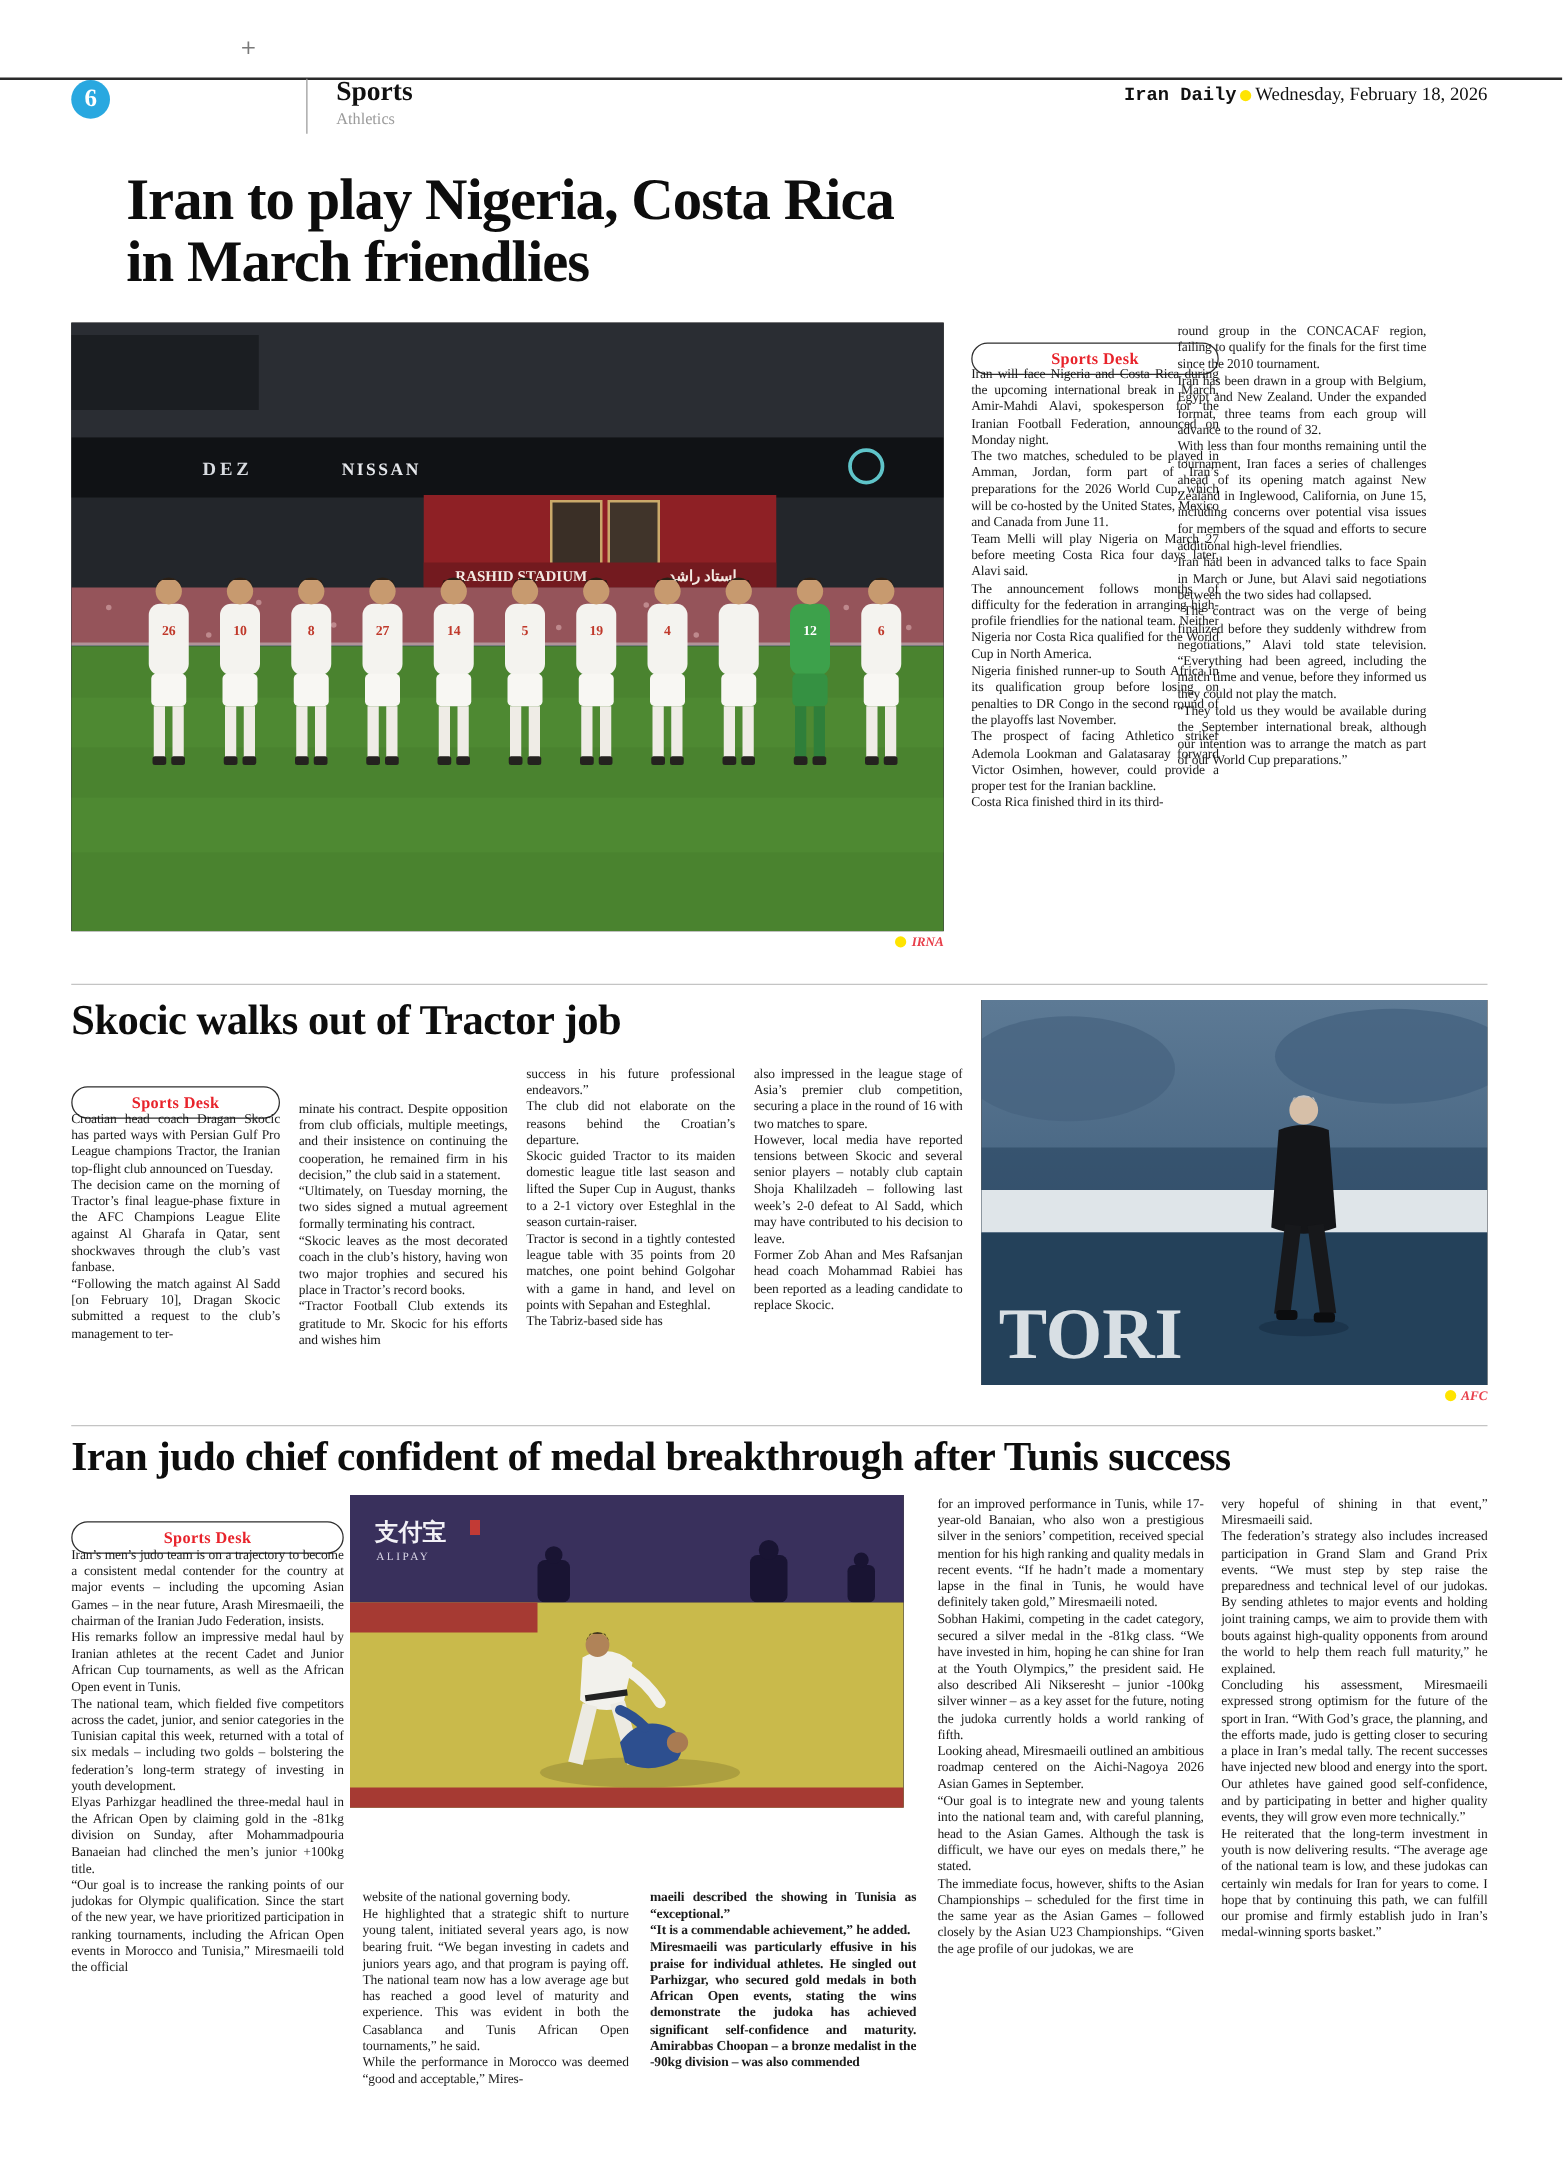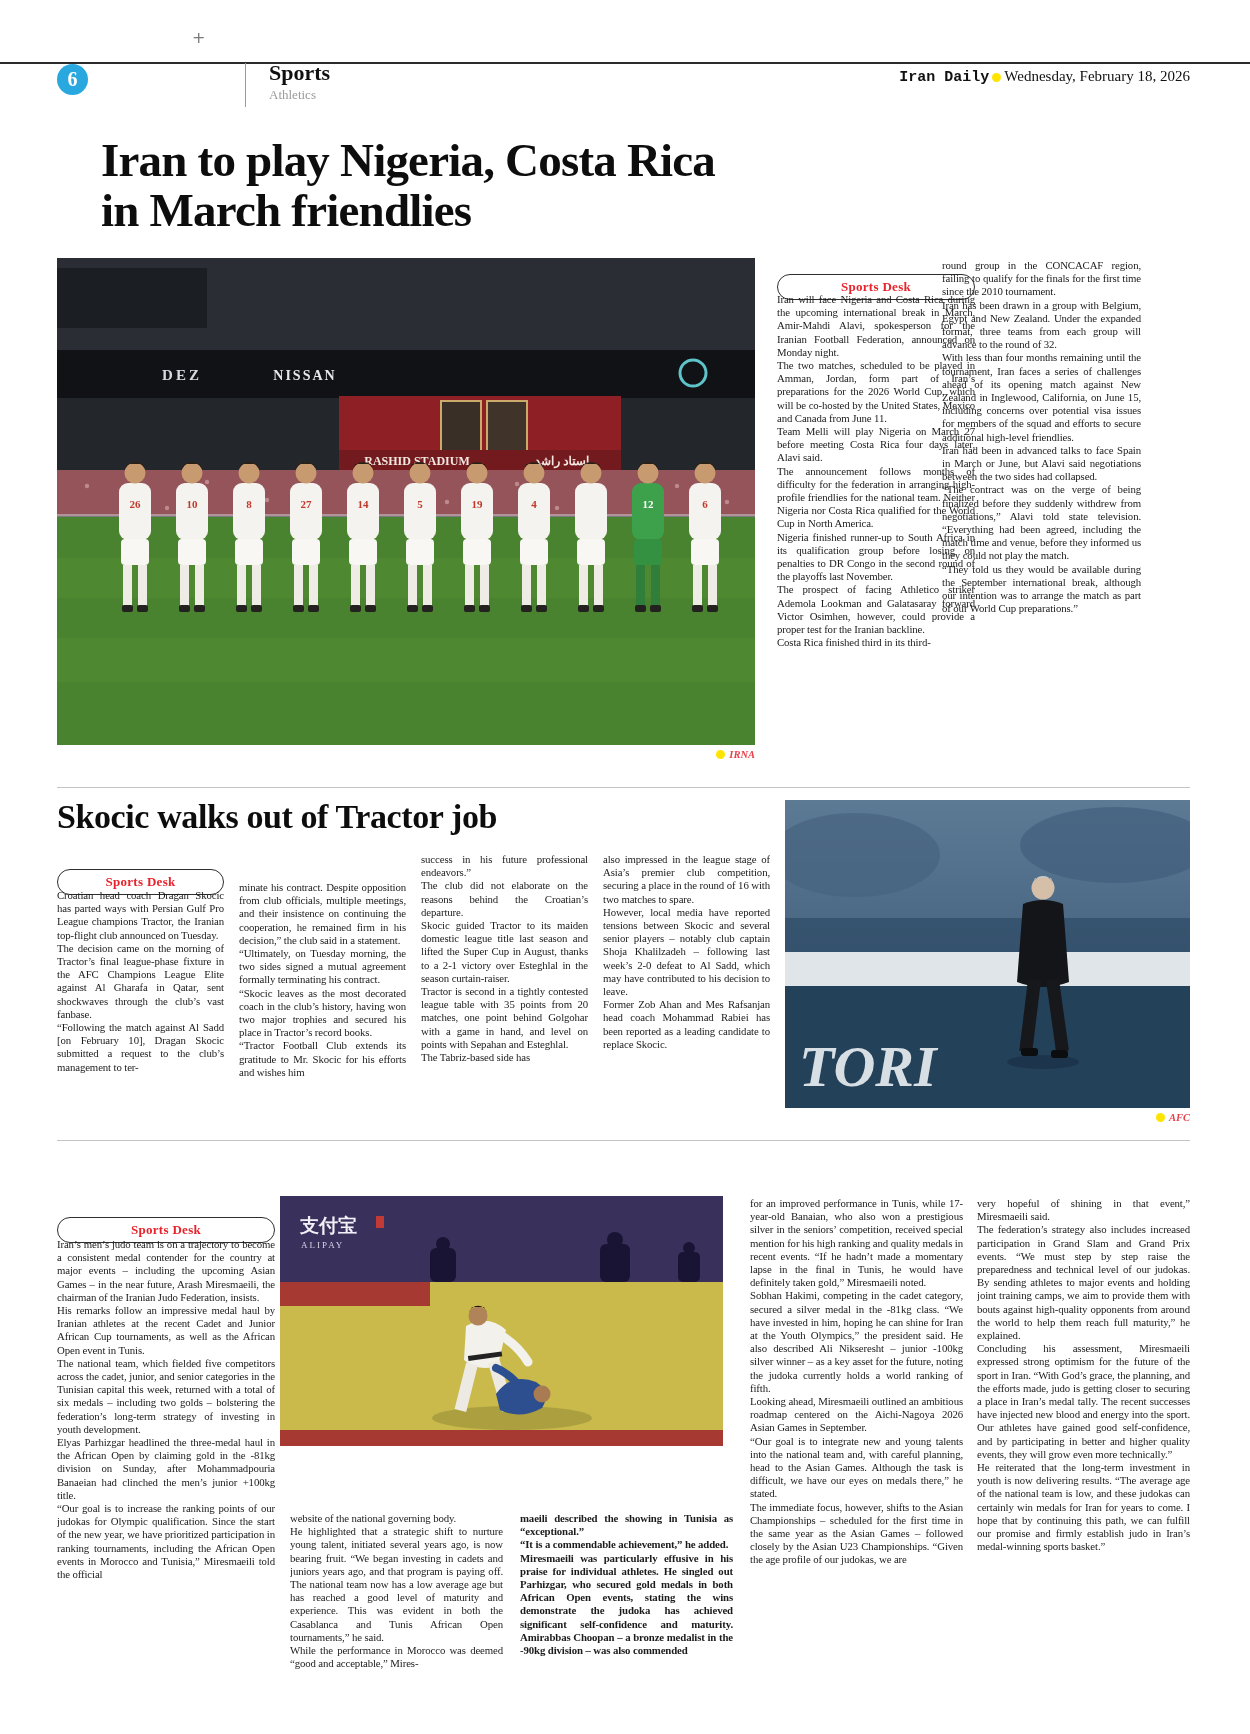--- a/index.html
+++ b/index.html
@@ -174,21 +174,21 @@
 “Tractor Football Club extends its gratitude to Mr. Skocic for his efforts and wishes him</div>
   <div class="bodycol" style="left:421px;top:853px;width:167px;height:282px;">success in his future professional endeavors.”
 The club did not elaborate on the reasons behind the Croatian’s departure.
 Skocic guided Tractor to its maiden domestic league title last season and lifted the Super Cup in August, thanks to a 2-1 victory over Esteghlal in the season curtain-raiser.
 Tractor is second in a tightly contested league table with 35 points from 20 matches, one point behind Golgohar with a game in hand, and level on points with Sepahan and Esteghlal.
 The Tabriz-based side has</div>
   <div class="bodycol" style="left:603px;top:853px;width:167px;height:282px;">also impressed in the league stage of Asia’s premier club competition, securing a place in the round of 16 with two matches to spare.
 However, local media have reported tensions between Skocic and several senior players – notably club captain Shoja Khalilzadeh – following last week’s 2-0 defeat to Al Sadd, which may have contributed to his decision to leave.
 Former Zob Ahan and Mes Rafsanjan head coach Mohammad Rabiei has been reported as a leading candidate to replace Skocic.</div>
 
-  <div class="photo" style="left:785px;top:800px;width:405px;height:308px;font-style:italic;">
+  <div class="photo" style="left:785px;top:800px;width:405px;height:308px;">
     <svg viewBox="0 0 405 308" width="405" height="308">
       <defs>
         <linearGradient id="skbg" x1="0" y1="0" x2="0" y2="1">
           <stop offset="0" stop-color="#5d7a95"></stop>
             <stop offset="1" stop-color="#31506e"></stop>
         </linearGradient>
       </defs>
       <rect width="405" height="308" fill="url(#skbg)"></rect>
       <ellipse cx="70" cy="55" rx="85" ry="42" fill="#46637f" opacity="0.7"></ellipse>
       <ellipse cx="330" cy="45" rx="95" ry="38" fill="#41607d" opacity="0.7"></ellipse>
@@ -208,20 +208,21 @@
         <path d="M 246.8 85 A 11.5 11.5 0 0 1 269.2 85 L 266 78 L 250 78 Z" fill="#c6c6c6"></path>
       </g>
     </svg>
   </div>
   <div class="credit" style="left:785px;top:1112px;width:405px;">
     <span class="ydot"></span><span>AFC</span>
   </div>
 
   <div class="divider" style="top:1140px;"></div>
 
+  <h2 class="h2" style="left:57px;top:1148px;width:1130px;font-size:33px;">Iran judo chief confident of medal breakthrough after Tunis success</h2>
   <div class="kicker" style="left:57px;top:1201px;width:218px;height:26px;">Sports Desk</div>
   <div class="bodycol" style="left:57px;top:1238px;width:218px;height:488px;">Iran’s men’s judo team is on a trajectory to become a consistent medal contender for the country at major events – including the upcoming Asian Games – in the near future, Arash Miresmaeili, the chairman of the Iranian Judo Federation, insists.
 His remarks follow an impressive medal haul by Iranian athletes at the recent Cadet and Junior African Cup tournaments, as well as the African Open event in Tunis.
 The national team, which fielded five competitors across the cadet, junior, and senior categories in the Tunisian capital this week, returned with a total of six medals – including two golds – bolstering the federation’s long-term strategy of investing in youth development.
 Elyas Parhizgar headlined the three-medal haul in the African Open by claiming gold in the -81kg division on Sunday, after Mohammadpouria Banaeian had clinched the men’s junior +100kg title.
 “Our goal is to increase the ranking points of our judokas for Olympic qualification. Since the start of the new year, we have prioritized participation in ranking tournaments, including the African Open events in Morocco and Tunisia,” Miresmaeili told the official</div>
 
   <div class="photo" style="left:280px;top:1196px;width:443px;height:250px;">
     <svg viewBox="0 0 443 302" width="443" height="302">
       <rect width="443" height="302" fill="#2c2344"></rect>

